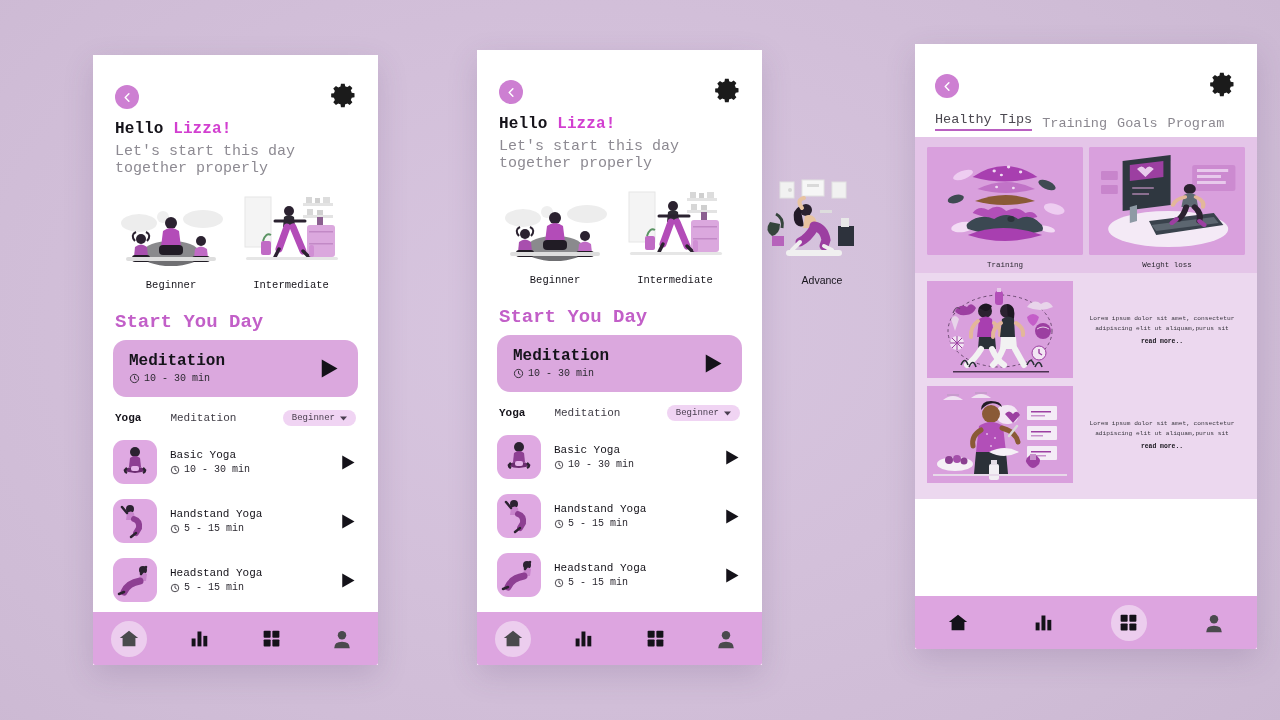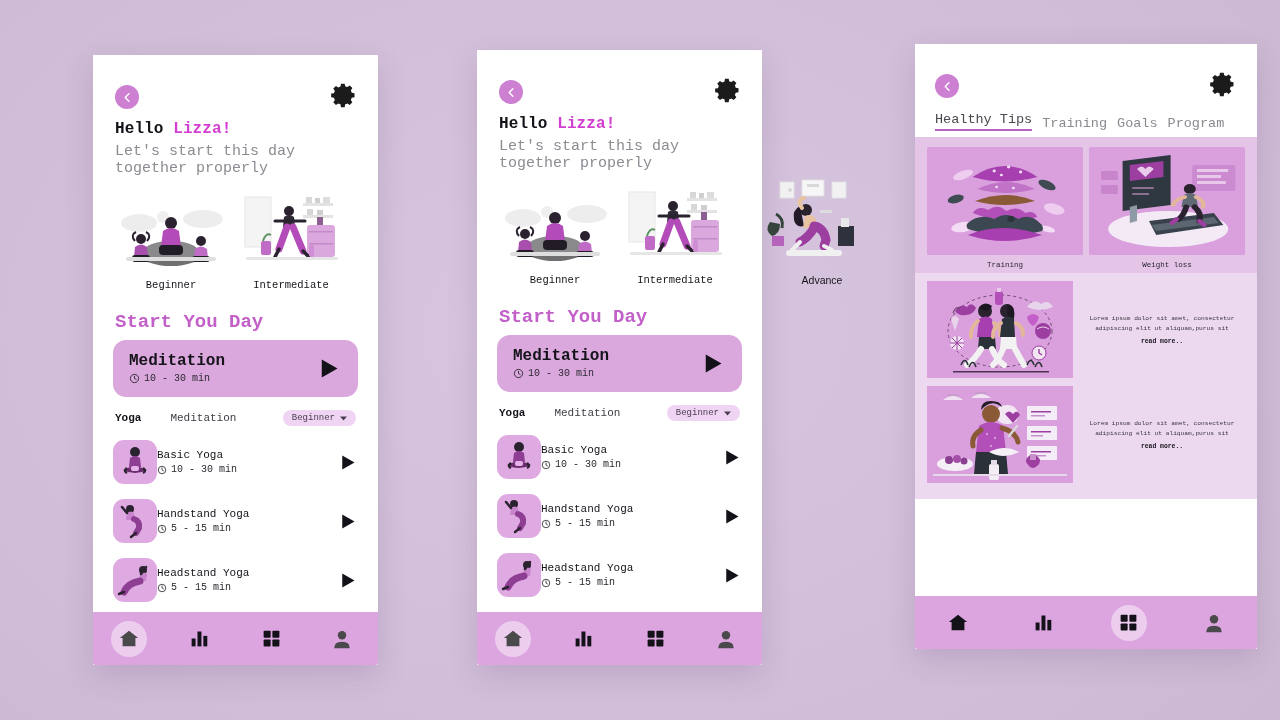--- a/index.html
+++ b/index.html
@@ -63,21 +63,21 @@
   .tab-off { font-size: 11px; color: #3e3b44; margin-left: 29px; }
   .pill {
     margin-left: auto; background: #f0d4f3; border-radius: 10px;
     padding: 3px 9px; font-size: 9px; color: #4a3f50; display: flex; align-items: center; gap: 5px;
   }
 
   
   .ylist { margin: 10px 20px 0 20px; }
   .yrow { display: flex; align-items: center; height: 52px; margin-bottom: 7px; }
   .ythumb { width: 44px; height: 44px; border-radius: 11px; background: #dfa9e2; position: relative; overflow: hidden; flex: none; }
-  .yinfo { }
+  .yinfo { margin-left: 13px; }
   .yname { font-size: 11px; color: #141219; }
   .ytime { font-size: 10px; color: #2b2830; margin-top: 3px; display: flex; align-items: center; gap: 4px; }
   .yplay { margin-left: auto; }
 
   
   .nav {
     position: absolute; left: 0; right: 0; bottom: 0; height: 53px;
     background: #dda5e0; display: flex; align-items: center; justify-content: space-around;
     border-radius: 0 0 2px 2px;
   }

